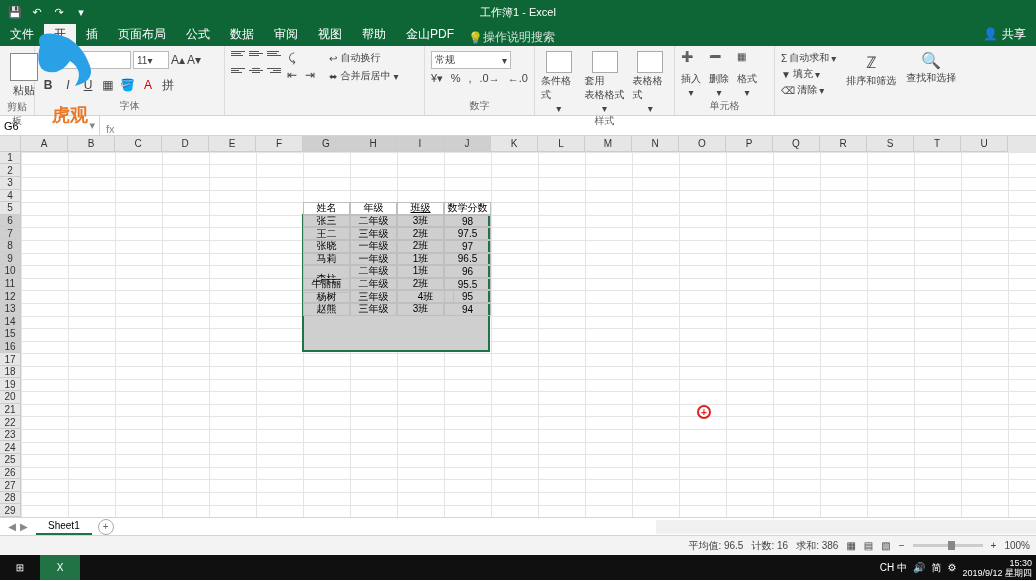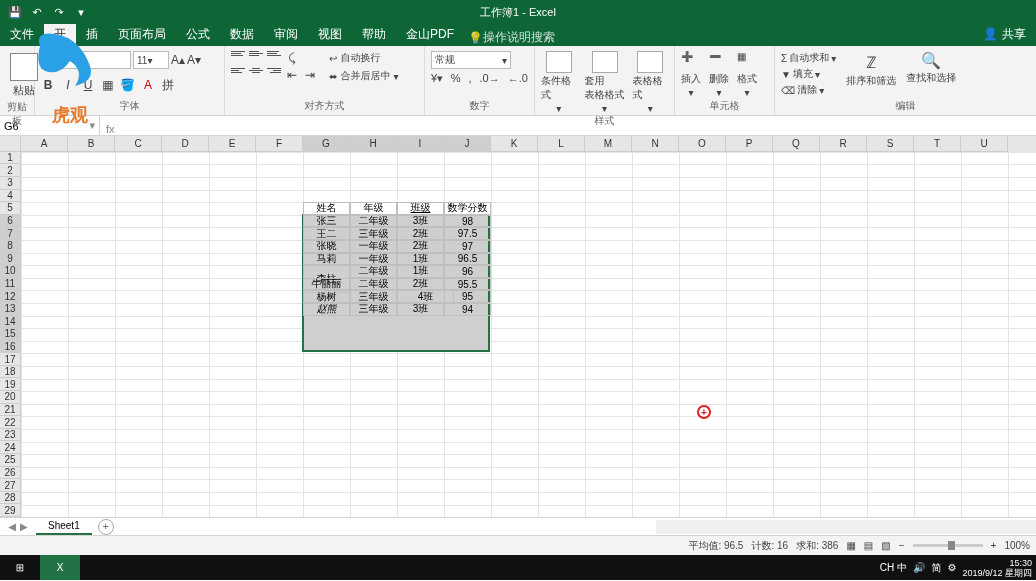--- a/index.html
+++ b/index.html
@@ -205,21 +205,20 @@
             <span>↩</span>
             <span>自动换行</span>
           </div>
         <div class="wrap-btn">
             <span>⬌</span>
             <span>合并后居中</span>
             <span>▾</span>
           </div>
       </div>
     </div>
-    <div class="rgroup-label">对齐方式</div>
   </div>
   <div class="rgroup" style="width:110px">
     <div class="rgroup-body">
         <div class="num-fmt">
       <div class="num-ctrl">
             <span>常规</span>
             <span>▾</span>
           </div>
       <div class="num-row">
         <span>¥▾</span>
@@ -294,21 +293,20 @@
       </div>
       <div class="edit-big">
           <span style="font-size:16px">ℤ</span>
           <span>排序和筛选</span>
         </div>
       <div class="edit-big">
           <span style="font-size:16px">🔍</span>
           <span>查找和选择</span>
         </div>
     </div>
-    <div class="rgroup-label">编辑</div>
   </div>
 </div>
 
 <div class="namebox-row">
   <div class="namebox">
       <span>G6</span>
       <span style="color:#888">▾</span>
     </div>
   <div class="fx-area">
     <span style="">fx</span>
@@ -451,21 +449,21 @@
         <div class="data-cell" style="left: 376px; top: 113.4px; width: 47px; height: 12.6px;">1班</div>
         <div class="data-cell" style="left: 423px; top: 113.4px; width: 47px; height: 12.6px;">96</div>
         <div class="data-cell" style="left: 282px; top: 126px; width: 47px; height: 12.6px;">牛丽丽</div>
         <div class="data-cell" style="left: 329px; top: 126px; width: 47px; height: 12.6px;">二年级</div>
         <div class="data-cell" style="left: 376px; top: 126px; width: 47px; height: 12.6px;">2班</div>
         <div class="data-cell" style="left: 423px; top: 126px; width: 47px; height: 12.6px;">95.5</div>
         <div class="data-cell" style="left: 282px; top: 138.6px; width: 47px; height: 12.6px;">杨树</div>
         <div class="data-cell" style="left: 329px; top: 138.6px; width: 47px; height: 12.6px;">三年级</div>
         <div class="data-cell" style="left: 376px; top: 138.6px; width: 57px; height: 12.6px;">4班</div>
         <div class="data-cell" style="left: 423px; top: 138.6px; width: 47px; height: 12.6px;">95</div>
-        <div class="data-cell" style="left: 282px; top: 151.2px; width: 47px; height: 12.6px; font-style: italic;">赵熊</div>
+        <div class="data-cell" style="left: 282px; top: 151.2px; width: 47px; height: 12.6px;">赵熊</div>
         <div class="data-cell" style="left: 329px; top: 151.2px; width: 47px; height: 12.6px;">三年级</div>
         <div class="data-cell" style="left: 376px; top: 151.2px; width: 47px; height: 12.6px;">3班</div>
         <div class="data-cell" style="left: 423px; top: 151.2px; width: 47px; height: 12.6px;">94</div>
       </div>
   </div>
 </div>
 
 <div class="cursor-marker">+</div>
 
 <div class="sheet-tabs">

